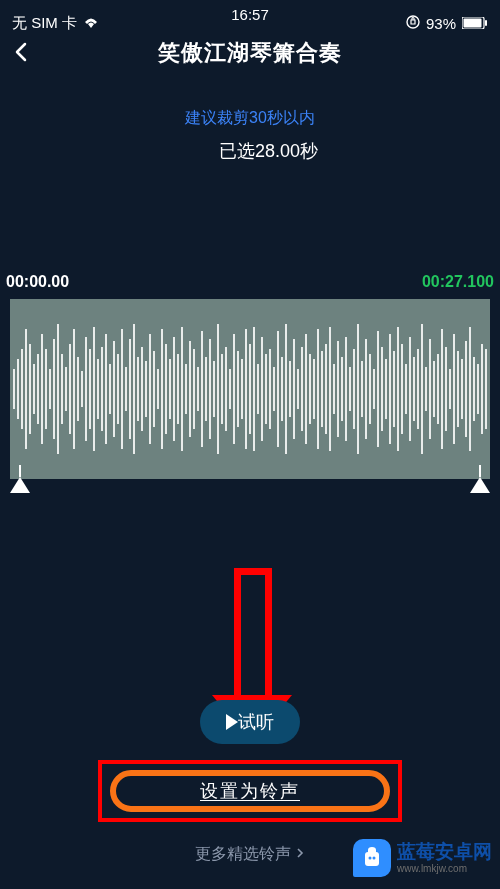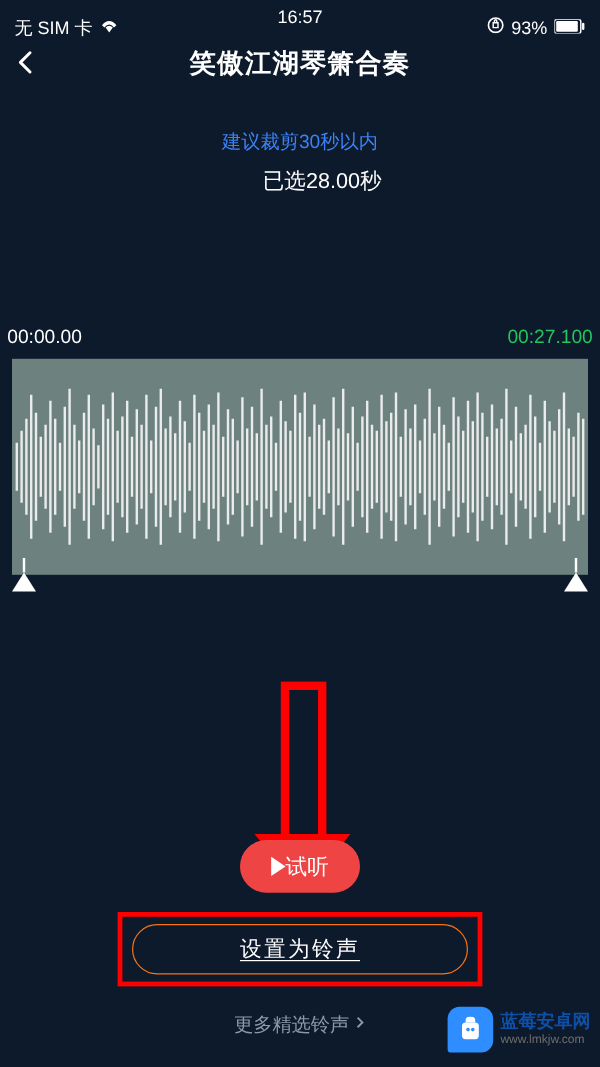--- a/index.html
+++ b/index.html
@@ -48,20 +48,21 @@
       margin-top: 30px;
       text-align: center;
     }
     .hint { color: #3b82f6; font-size: 16px; }
     .selected { color: #fff; font-size: 18px; margin-top: 10px; padding-left: 37px; }
 
     
     .waveform-wrap {
       margin-top: 110px;
       position: relative;
+      font-weight: bold;
     }
     .time-row {
       display: flex;
       justify-content: space-between;
       font-size: 16px;
       padding: 0 6px;
     }
     .time-left { color: #fff; }
     .time-right { color: #22c55e; }
 
@@ -137,21 +138,21 @@
       border-right: 40px solid transparent;
       border-top: 48px solid #ff0000;
     }
 
     
     .preview-btn {
       position: absolute;
       top: 700px;
       left: 50%;
       transform: translateX(-50%);
-      background: #ef4444;
+      background: #0c4a6e;
       color: #fff;
       border-radius: 22px;
       height: 44px;
       padding: 0 26px;
       display: flex;
       align-items: center;
       font-size: 18px;
     }
     .play-triangle {
       width: 0; height: 0;
@@ -168,21 +169,21 @@
       width: 304px;
       height: 62px;
       border: 4px solid #ff0000;
       display: flex;
       align-items: center;
       justify-content: center;
     }
     .set-btn {
       width: 280px;
       height: 42px;
-      border: 1px solid #f97316;
+      border: 6px solid #f97316;
       border-radius: 21px;
       display: flex;
       align-items: center;
       justify-content: center;
       font-size: 18px;
       letter-spacing: 2px;
       text-decoration: underline;
       text-underline-offset: 3px;
     }
 
@@ -212,21 +213,21 @@
       width: 38px; height: 38px;
       background: #2f8eff;
       border-radius: 10px 10px 10px 2px;
       display: flex;
       align-items: center;
       justify-content: center;
       position: relative;
     }
     .wm-badge svg { display: block; }
     .wm-text { display: flex; flex-direction: column; line-height: 1.1; }
-    .wm-text .line1 { color: #0e4fa8; font-size: 15px; font-weight: 700; }
+    .wm-text .line1 { color: #0e4fa8; font-size: 19px; font-weight: 700; }
     .wm-text .line2 { color: #6e6e6e; font-size: 10px; }
   </style>
 </head>
 <body>
 
 <div class="status-bar">
   <div class="status-left">
     <span>无 SIM 卡</span>
     <span>
       <svg width="16" height="12" viewBox="0 0 16 12">

